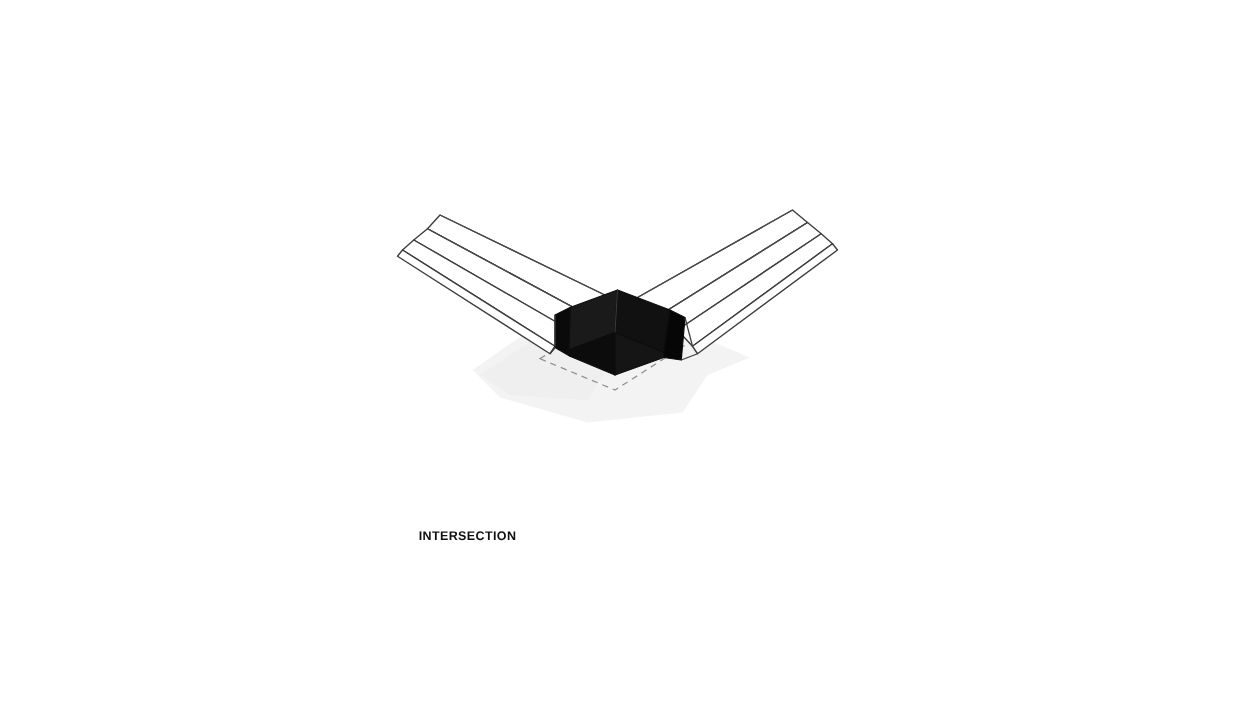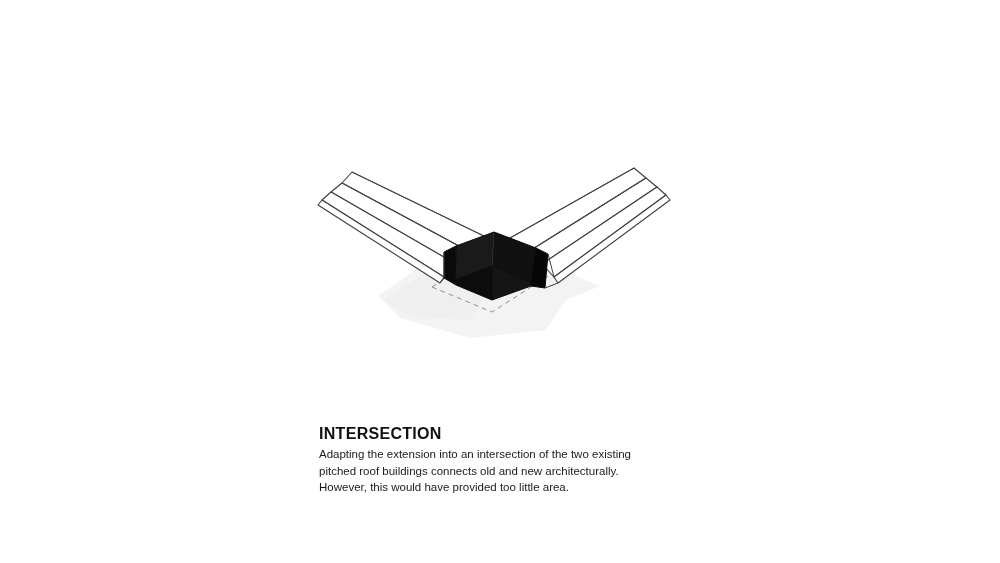--- a/index.html
+++ b/index.html
@@ -27,25 +27,25 @@
     width: 1000px;
     height: 563px;
   }
   #caption-block {
     position: absolute;
     left: 319px;
     top: 424px;
     width: 420px;
   }
   #caption-title {
-    font-size: 16px;
+    font-size: 10px;
     font-weight: bold;
     letter-spacing: 0.3px;
     color: #111111;
-    margin: 0 0 3px 0;
+    margin: 0 0 3px 16px;
     line-height: 1.2;
   }
   #caption-body {
     font-size: 11.5px;
     font-weight: normal;
     color: #1b1b1b;
     line-height: 1.42;
     margin: 0;
     white-space: pre-line;
   }
@@ -116,18 +116,15 @@
       <path d="M 444 277 L 444 252"></path>
       <path d="M 548 254 L 554 277"></path>
       <path d="M 440 283 L 444 278"></path>
       <path d="M 545 288 L 558 283"></path>
     </g>
 
   </svg>
 
   <div id="caption-block">
     <p id="caption-title">INTERSECTION</p>
-    <p id="caption-body">Adapting the extension into an intersection of the two existing
-pitched roof buildings connects old and new architecturally.
-However, this would have provided too little area.</p>
   </div>
 
 </div>
 
 </body></html>

